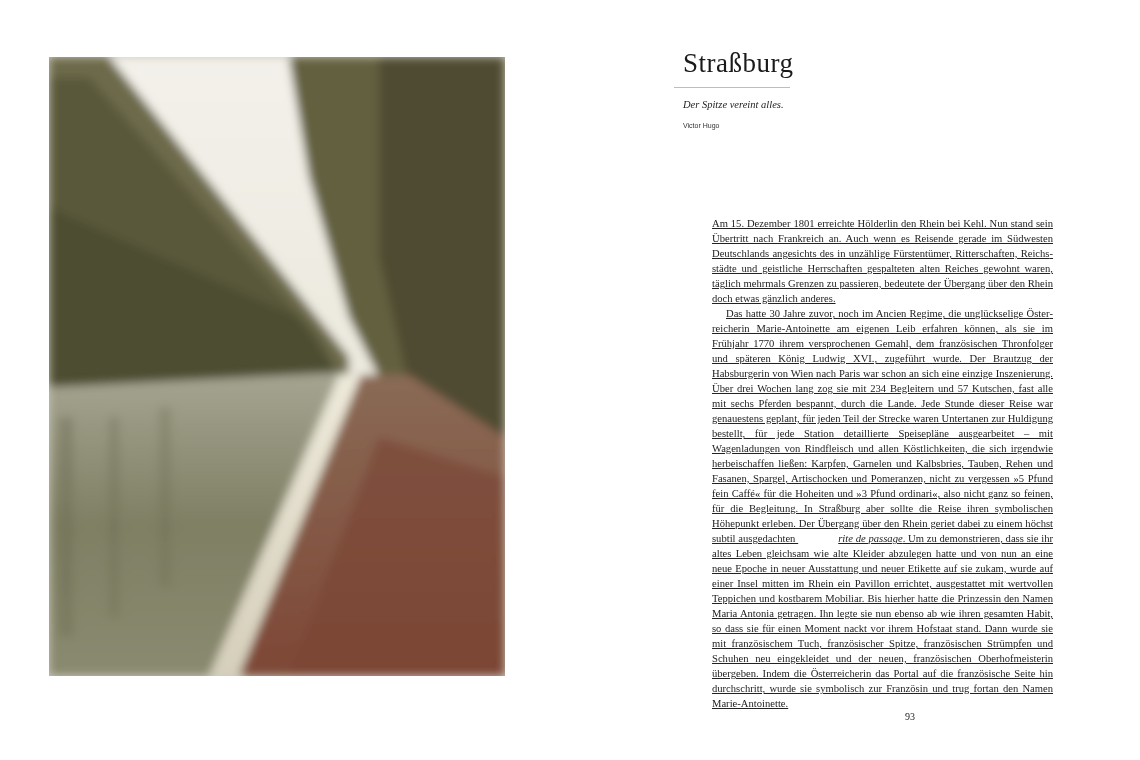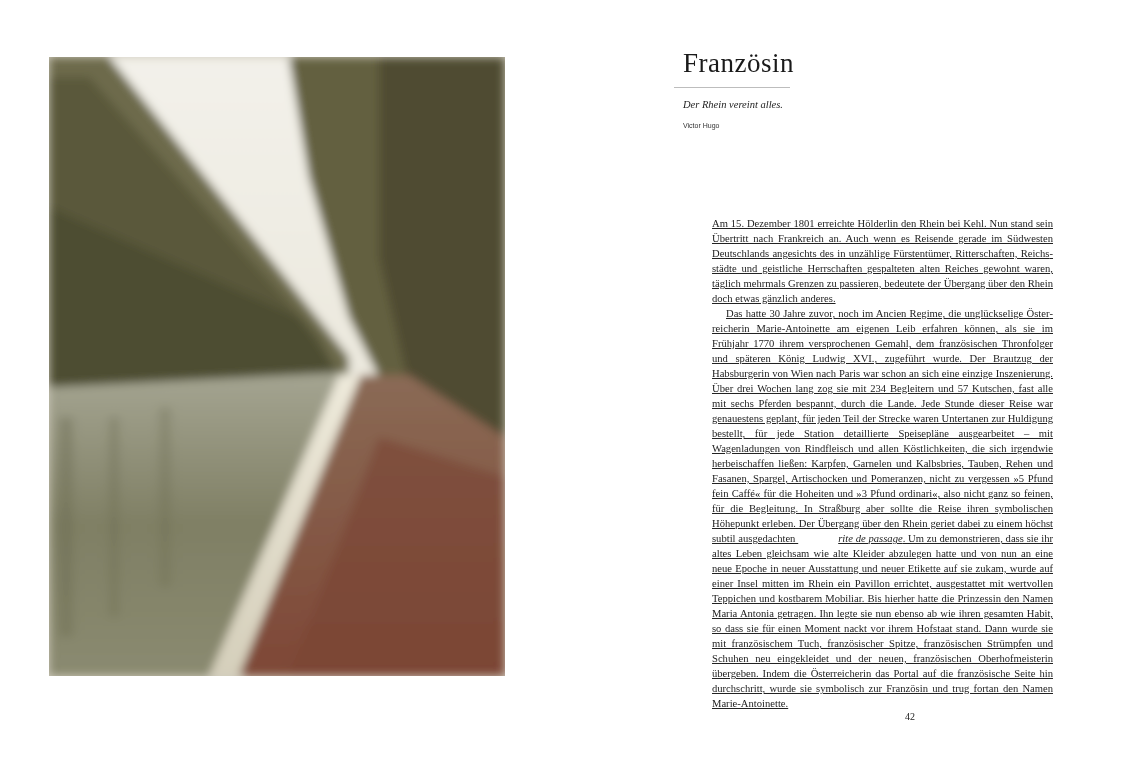--- a/index.html
+++ b/index.html
@@ -112,23 +112,23 @@
       <polygon points="312,318 360,318 456,380 456,619 190,619" fill="url(#path)"></polygon>
       <polygon points="330,380 456,420 456,619 240,619" fill="#7a4433" opacity="0.6"></polygon>
 
       <rect x="10" y="360" width="14" height="220" fill="#6a6a50" opacity="0.4"></rect>
       <rect x="60" y="360" width="10" height="200" fill="#6a6a50" opacity="0.35"></rect>
       <rect x="110" y="350" width="12" height="180" fill="#6a6a50" opacity="0.3"></rect>
     </g>
   </svg>
 </div>
 
-<h1 class="title">Französin</h1>
+<h1 class="title">Straßburg</h1>
 <div class="title-rule"></div>
-<div class="epigraph">Der Rhein vereint alles.</div>
+<div class="epigraph">Der Spitze vereint alles.</div>
 <div class="epigraph-author">Victor Hugo</div>
 
 <div class="body-text">
   <p>Am 15. Dezember 1801 erreichte Hölderlin den Rhein bei Kehl. Nun stand sein Übertritt nach Frankreich an. Auch wenn es Reisende gerade im Südwesten Deutschlands angesichts des in unzählige Fürstentümer, Ritterschaften, Reichs­städte und geistliche Herrschaften gespalteten alten Reiches gewohnt waren, täg­lich mehrmals Grenzen zu passieren, bedeutete der Übergang über den Rhein doch etwas gänzlich anderes.</p>
   <p><span>Das hatte 30 Jahre zuvor, noch im Ancien Regime, die unglückselige Öster­reicherin Marie-Antoinette am eigenen Leib erfahren können, als sie im Frühjahr 1770 ihrem versprochenen Gemahl, dem französischen Thronfolger und späteren König Ludwig XVI., zugeführt wurde. Der Brautzug der Habsburgerin von Wien nach Paris war schon an sich eine einzige Inszenierung. Über drei Wochen lang zog sie mit 234 Begleitern und 57 Kutschen, fast alle mit sechs Pferden bespannt, durch die Lande. Jede Stunde dieser Reise war genauestens geplant, für jeden Teil der Strecke waren Untertanen zur Huldigung bestellt, für jede Station detaillierte Speisepläne ausgearbeitet – mit Wagenladungen von Rindfleisch und allen Köst­lichkeiten, die sich irgendwie herbeischaffen ließen: Karpfen, Garnelen und Kalbs­bries, Tauben, Rehen und Fasanen, Spargel, Artischocken und Pomeranzen, nicht zu vergessen »5 Pfund fein Caffé« für die Hoheiten und »3 Pfund ordinari«, also nicht ganz so feinen, für die Begleitung. In Straßburg aber sollte die Reise ihren symbolischen Höhepunkt erleben. Der Übergang über den Rhein geriet dabei zu einem höchst subtil ausgedachten </span><em>rite de passage</em><span>. Um zu demonstrieren, dass sie ihr altes Leben gleichsam wie alte Kleider abzulegen hatte und von nun an eine neue Epoche in neuer Ausstattung und neuer Etikette auf sie zukam, wurde auf einer Insel mitten im Rhein ein Pavillon errichtet, ausgestattet mit wertvollen Teppichen und kostbarem Mobiliar. Bis hierher hatte die Prinzessin den Namen Maria Anto­nia getragen. Ihn legte sie nun ebenso ab wie ihren gesamten Habit, so dass sie für einen Moment nackt vor ihrem Hofstaat stand. Dann wurde sie mit französischem Tuch, französischer Spitze, französischen Strümpfen und Schuhen neu eingeklei­det und der neuen, französischen Oberhofmeisterin übergeben. Indem die Öster­reicherin das Portal auf die französische Seite hin durchschritt, wurde sie symbo­lisch zur Französin und trug fortan den Namen Marie-Antoinette.</span></p>
 </div>
 
-<div class="page-number">42</div>
+<div class="page-number">93</div>
 
 </body></html>

